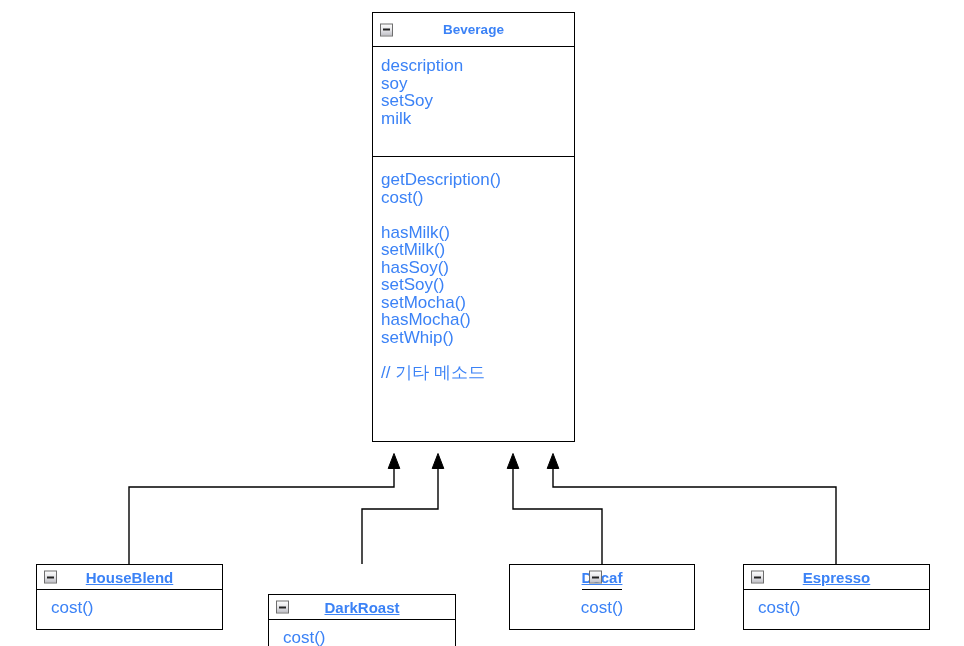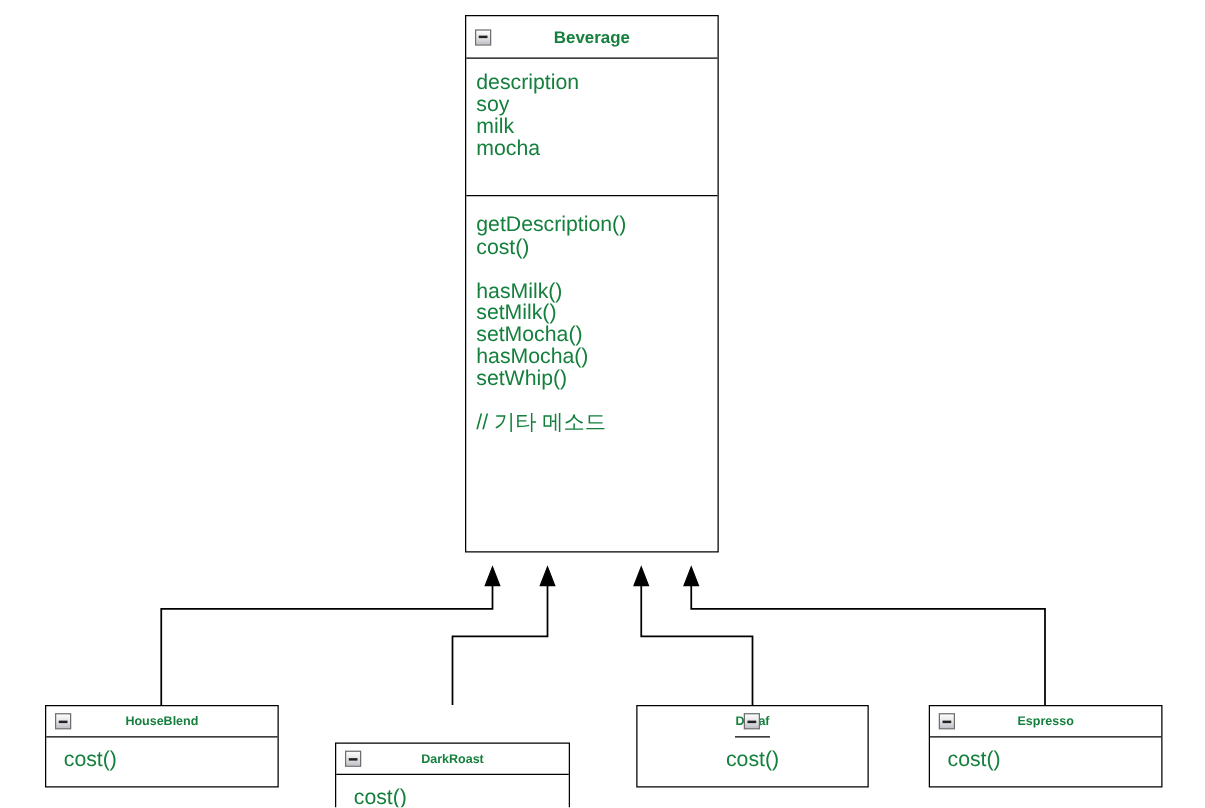--- a/index.html
+++ b/index.html
@@ -6,21 +6,21 @@
     margin: 0;
     padding: 0;
     background: #ffffff;
   }
   #canvas {
     position: relative;
     width: 964px;
     height: 646px;
     background: #ffffff;
     font-family: "Liberation Sans", "DejaVu Sans", sans-serif;
-    color: #15803d;
+    color: #3b82f6;
     overflow: hidden;
   }
   #connectors {
     position: absolute;
     left: 0; top: 0;
     width: 964px;
     height: 646px;
   }
   #connectors path.edge {
     fill: none;
@@ -43,21 +43,21 @@
   .title-bar {
     position: relative;
     flex: 0 0 auto;
     border-bottom: 1.4px solid #000000;
     display: flex;
     align-items: center;
     justify-content: center;
     font-weight: bold;
   }
   .beverage .title-bar { height: 33px; font-size: 13.5px; }
-  .sub .title-bar { height: 24px; font-size: 10px; }
+  .sub .title-bar { height: 24px; font-size: 15px; text-decoration: underline; }
   .collapse {
     position: absolute;
     left: 7px;
     top: 50%;
     transform: translateY(-50%);
     width: 13px;
     height: 13px;
     box-sizing: border-box;
     border: 1px solid #6e6e6e;
     background: linear-gradient(180deg, #fcfcfc 0%, #e3e3e6 55%, #bfbfc6 100%);
@@ -126,29 +126,31 @@
   <div id="box-beverage" class="class-box beverage">
     <div class="title-bar">
       <span class="collapse">
           <span class="minus"></span>
         </span>
       <span>Beverage</span>
     </div>
     <div class="attrs">
       <div class="line">description</div>
       <div class="line">soy</div>
+      <div class="line">setSoy</div>
       <div class="line">milk</div>
-      <div class="line">mocha</div>
     </div>
     <div class="methods">
       <div class="line">getDescription()</div>
       <div class="line">cost()</div>
       <div class="line"></div>
       <div class="line">hasMilk()</div>
       <div class="line">setMilk()</div>
+      <div class="line">hasSoy()</div>
+      <div class="line">setSoy()</div>
       <div class="line">setMocha()</div>
       <div class="line">hasMocha()</div>
       <div class="line">setWhip()</div>
       <div class="line"></div>
       <div class="line">// 기타 메소드</div>
     </div>
   </div>
 
   <div id="box-houseblend" class="class-box sub">
     <div class="title-bar">

